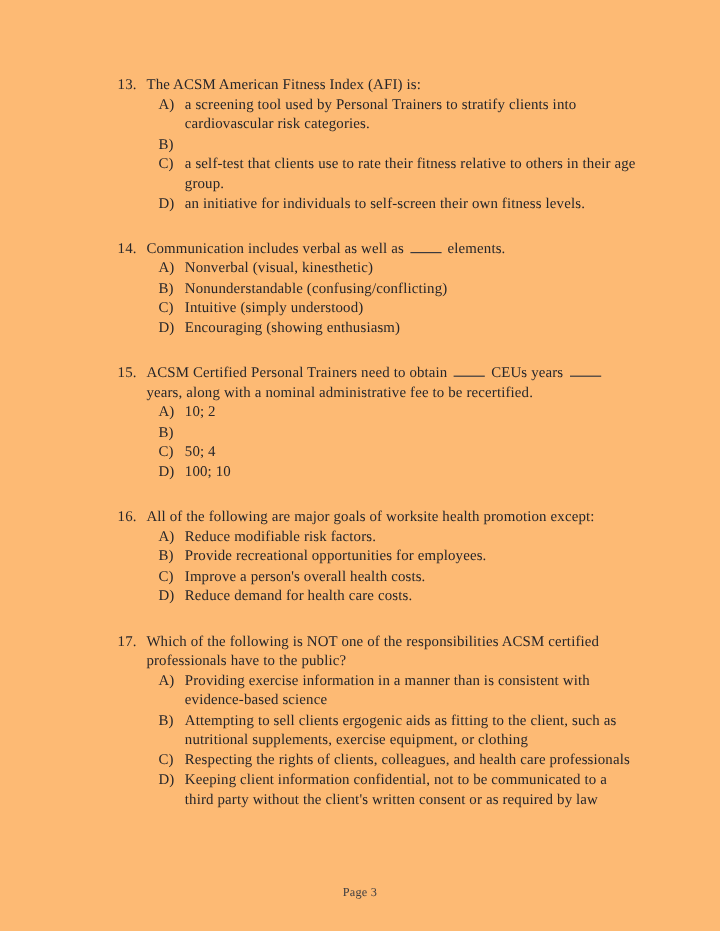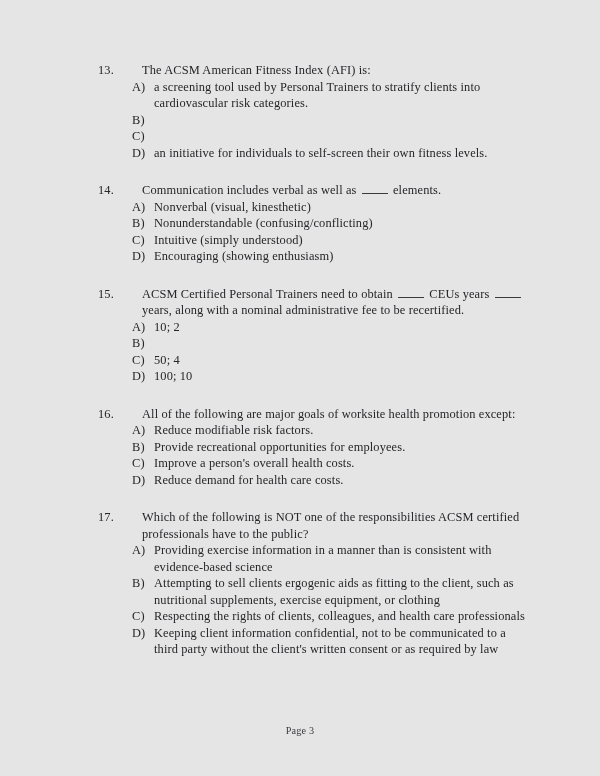--- a/index.html
+++ b/index.html
@@ -12,21 +12,21 @@
     height: 776px;
     font-family: "Liberation Serif", "DejaVu Serif", serif;
     color: #26262a;
     position: relative;
     overflow: hidden;
   }
   .page {
     position: relative;
     width: 600px;
     height: 776px;
-    background: #e5e5e5;
+    background: #fdba74;
     box-sizing: border-box;
   }
   .content {
     position: absolute;
     left: 0;
     top: 0;
     right: 0;
     padding: 62px 66px 0 98px;
     box-sizing: border-box;
   }
@@ -43,21 +43,20 @@
   }
   .q-num {
     flex: 0 0 auto;
     width: 24px;
     text-align: left;
     white-space: nowrap;
   }
   .q-text {
     flex: 1 1 auto;
     text-align: left;
-    margin-left: 20px;
   }
   .options {
     margin-top: 0;
     padding: 0;
   }
   .option {
     display: flex;
     align-items: flex-start;
     font-size: 12.4px;
     line-height: 1.33;
@@ -79,21 +78,21 @@
     width: 26px;
     height: 0.82em;
     vertical-align: baseline;
     margin: 0 2px;
   }
   
   .footer {
     position: absolute;
     left: 0;
     right: 0;
-    bottom: 40px;
+    bottom: 26px;
     text-align: center;
     font-size: 10.2px;
     color: #3c3c40;
     letter-spacing: 0.02em;
   }
 </style>
 </head>
 <body>
 
 <div class="page">
@@ -107,20 +106,21 @@
       <div class="options">
         <div class="option">
           <span class="opt-letter">A)</span>
           <span class="opt-text">a screening tool used by Personal Trainers to stratify clients into cardiovascular risk categories.</span>
         </div>
         <div class="option">
           <span class="opt-letter">B)</span>
         </div>
         <div class="option">
           <span class="opt-letter">C)</span>
+          <span class="opt-text">a self-test that clients use to rate their fitness relative to others in their age group.</span>
         </div>
         <div class="option">
           <span class="opt-letter">D)</span>
           <span class="opt-text">an initiative for individuals to self-screen their own fitness levels.</span>
         </div>
       </div>
     </div>
 
     <div class="question">
       <div class="q-stem">

